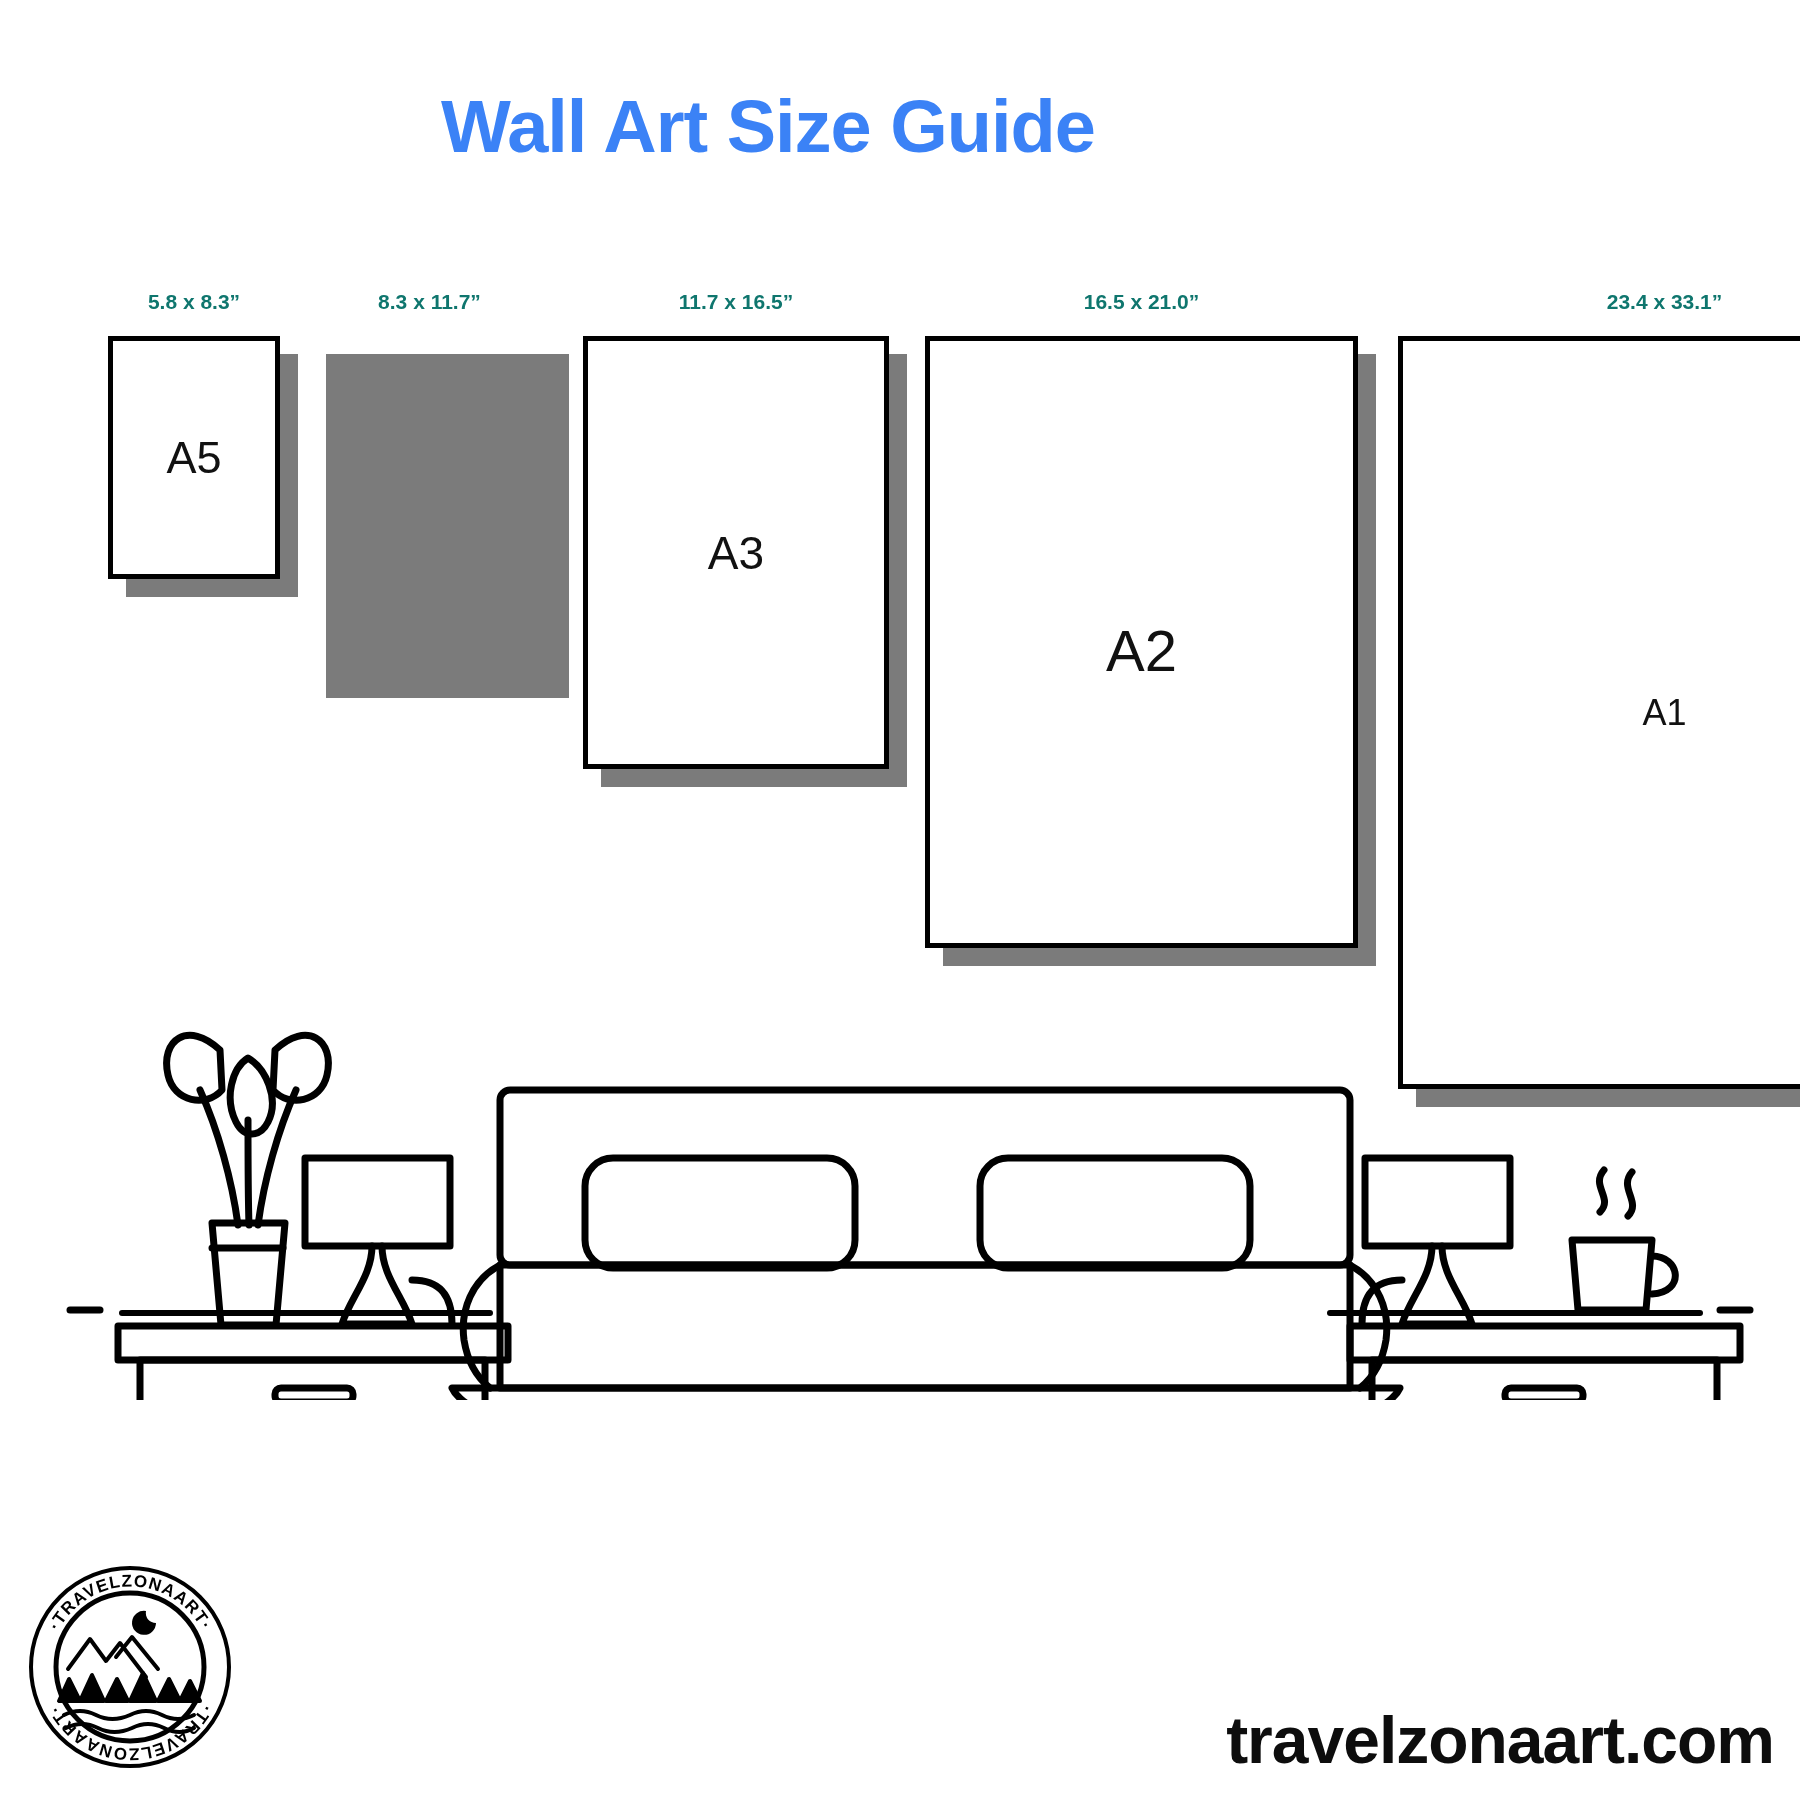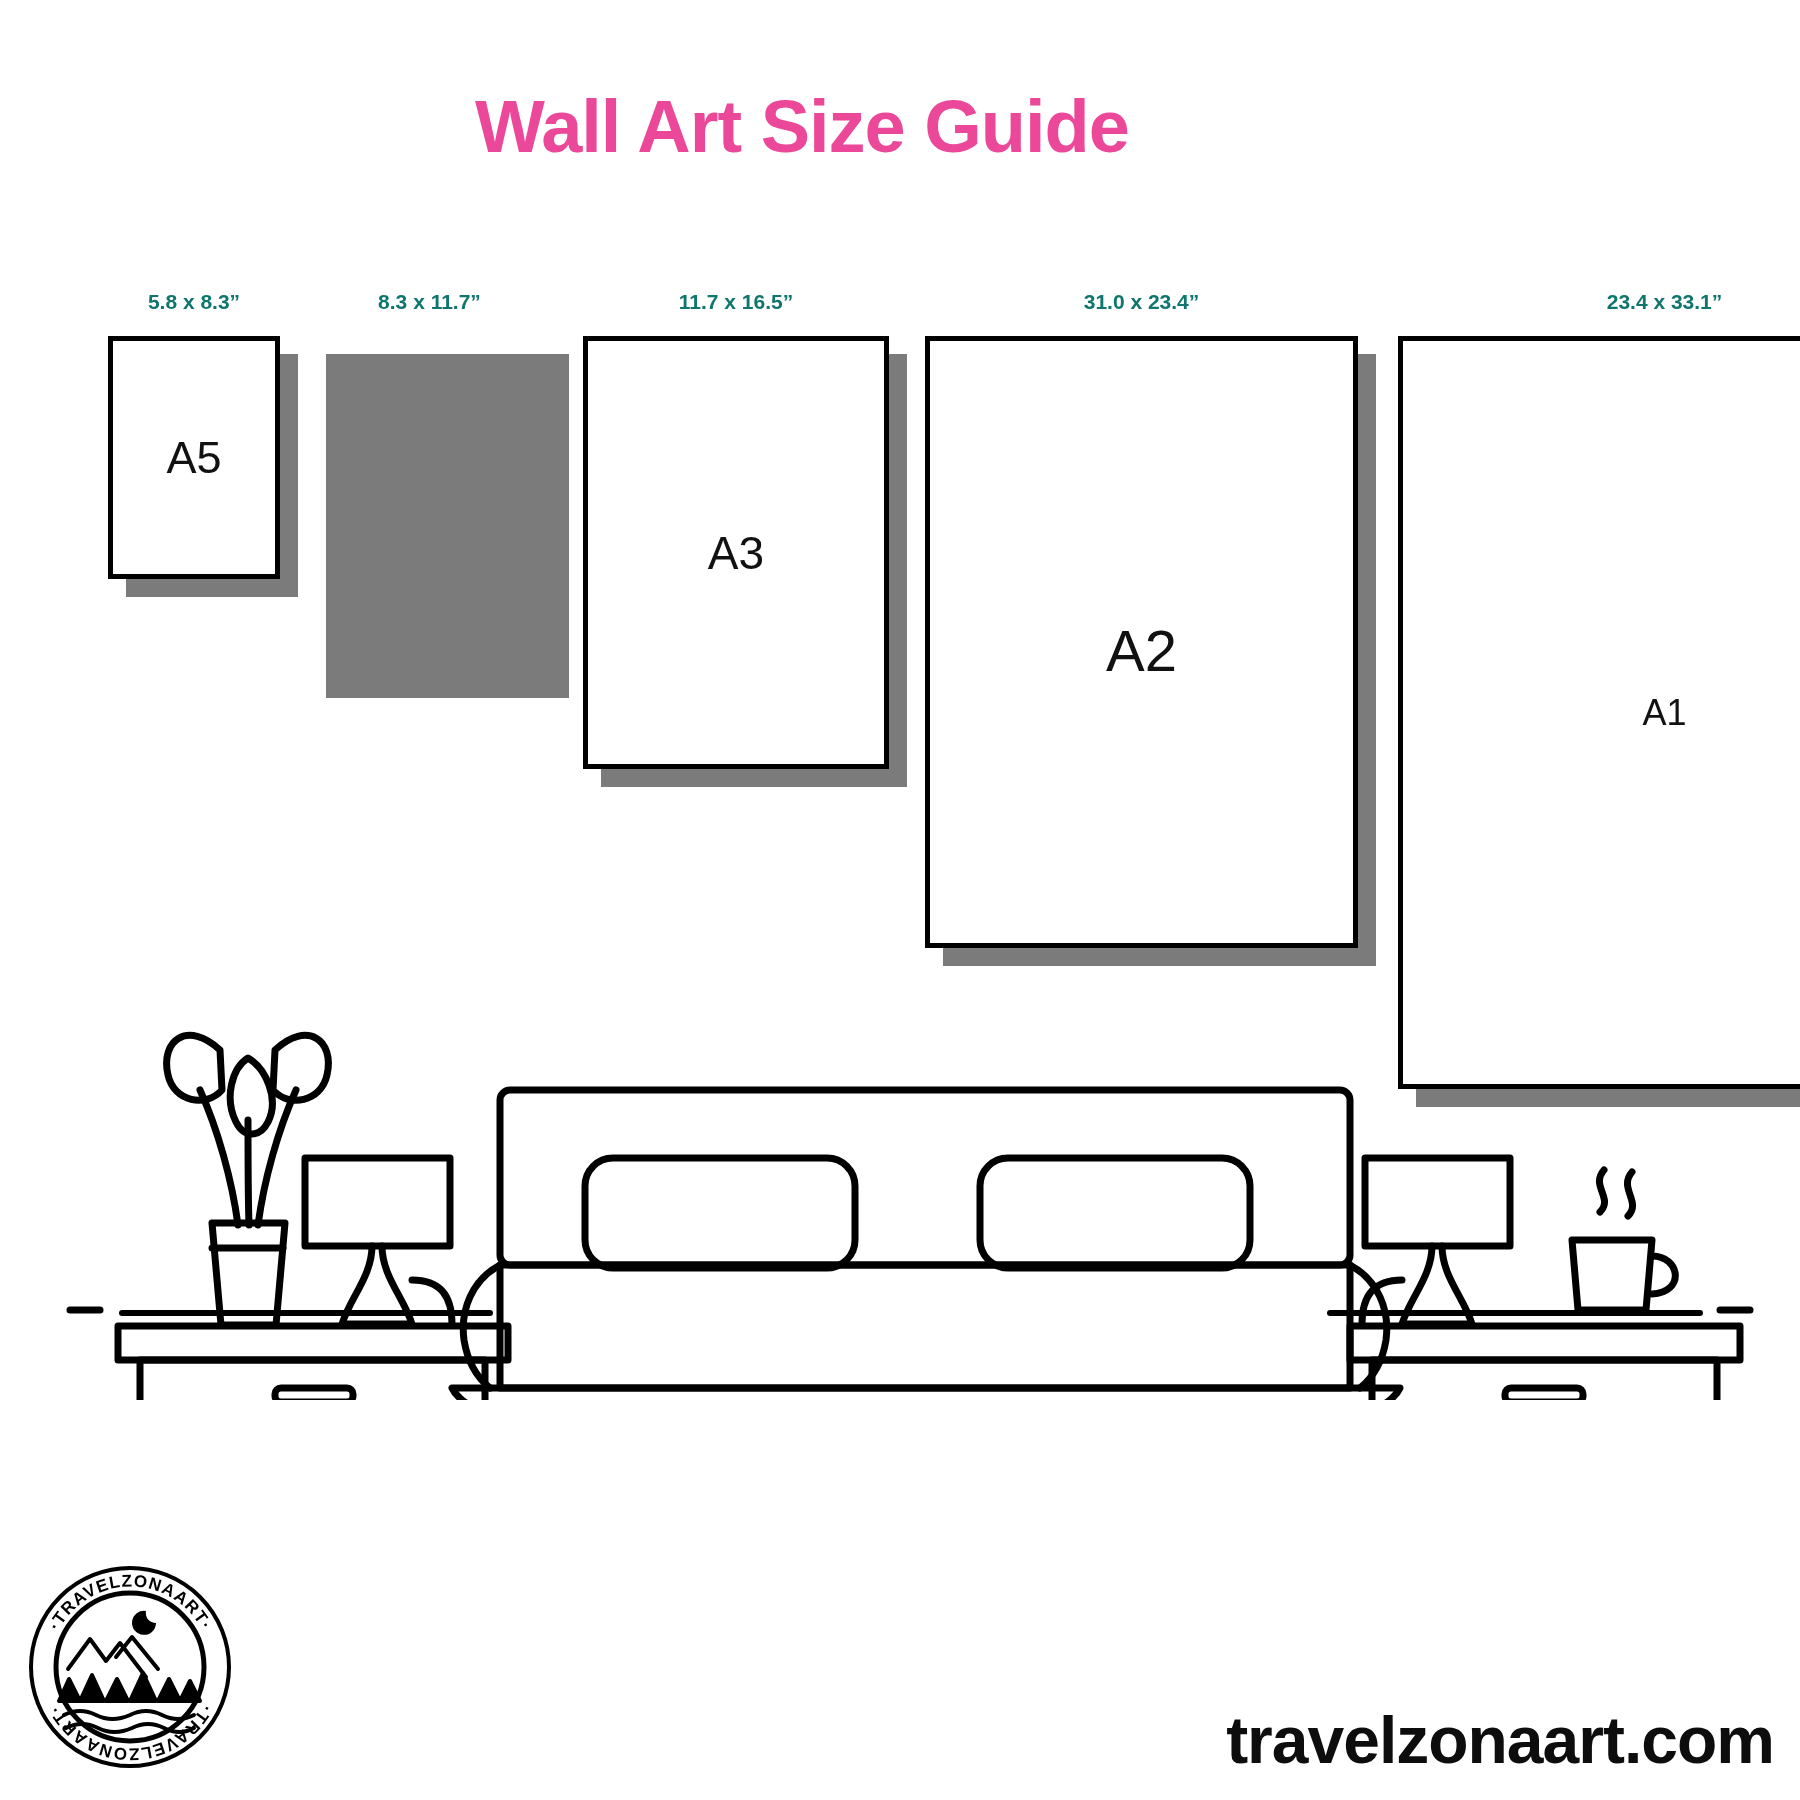--- a/index.html
+++ b/index.html
@@ -18,22 +18,21 @@
 
   #page-title {
     position: absolute;
     top: 84px;
     left: 0;
     width: 1536px;
     text-align: center;
     font-size: 74px;
     font-weight: 700;
     letter-spacing: -1px;
-    color: #ec4899;
-    padding-left: 34px;
+    color: #3b82f6;
   }
 
   
   #poster-row {
     position: absolute;
     left: 0;
     top: 290px;
     width: 1800px;
     height: 740px;
   }
@@ -117,21 +116,21 @@
       <div class="poster-shadow" style="left: 18px; top: 64px; width: 243px; height: 344px; background: rgb(123, 123, 123);"></div>
     </div>
     <div class="poster-group" style="left: 583px; width: 306px; height: 479px; top: 0px; bottom: auto;">
       <div class="poster-label" style="top: 0px;">11.7 x 16.5”</div>
       <div class="poster-shadow" style="left: 18px; top: 64px; width: 306px; height: 433px; background: rgb(123, 123, 123);"></div>
       <div class="poster-frame" style="left: 0px; top: 46px; width: 306px; height: 433px; border-color: rgb(0, 0, 0); background: rgb(255, 255, 255);">
         <span class="poster-name" style="font-size: 46px;">A3</span>
       </div>
     </div>
     <div class="poster-group" style="left: 925px; width: 433px; height: 658px; top: 0px; bottom: auto;">
-      <div class="poster-label" style="top: 0px;">31.0 x 23.4”</div>
+      <div class="poster-label" style="top: 0px;">16.5 x 21.0”</div>
       <div class="poster-shadow" style="left: 18px; top: 64px; width: 433px; height: 612px; background: rgb(123, 123, 123);"></div>
       <div class="poster-frame" style="left: 0px; top: 46px; width: 433px; height: 612px; border-color: rgb(0, 0, 0); background: rgb(255, 255, 255);">
         <span class="poster-name" style="font-size: 58px; margin-top: 16px;">A2</span>
       </div>
     </div>
     <div class="poster-group" style="left: 1398px; width: 533px; height: 799px; top: 0px; bottom: auto;">
       <div class="poster-label" style="top: 0px;">23.4 x 33.1”</div>
       <div class="poster-shadow" style="left: 18px; top: 64px; width: 533px; height: 753px; background: rgb(123, 123, 123);"></div>
       <div class="poster-frame" style="left: 0px; top: 46px; width: 533px; height: 753px; border-color: rgb(0, 0, 0); background: rgb(255, 255, 255);">
         <span class="poster-name" style="font-size: 36px;">A1</span>

